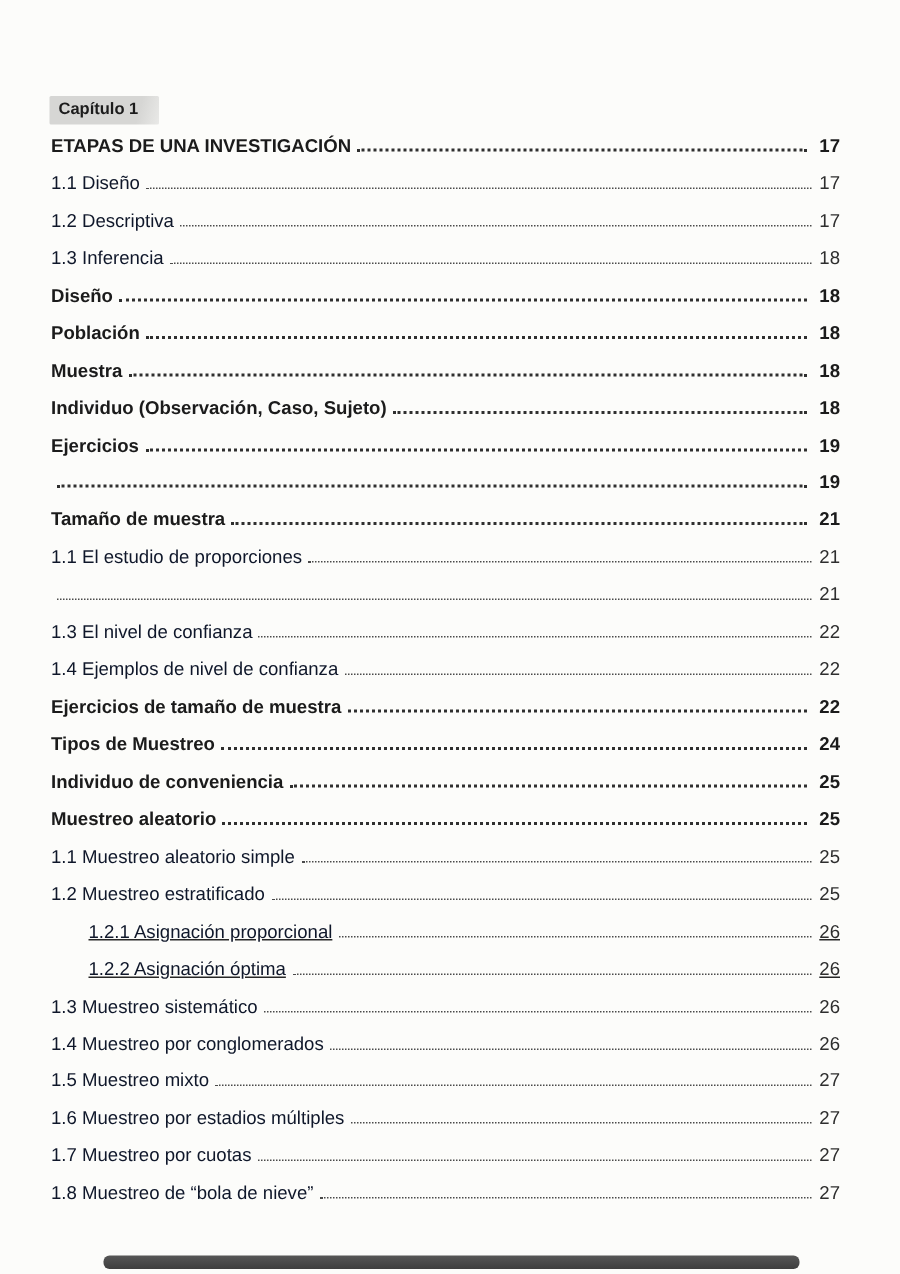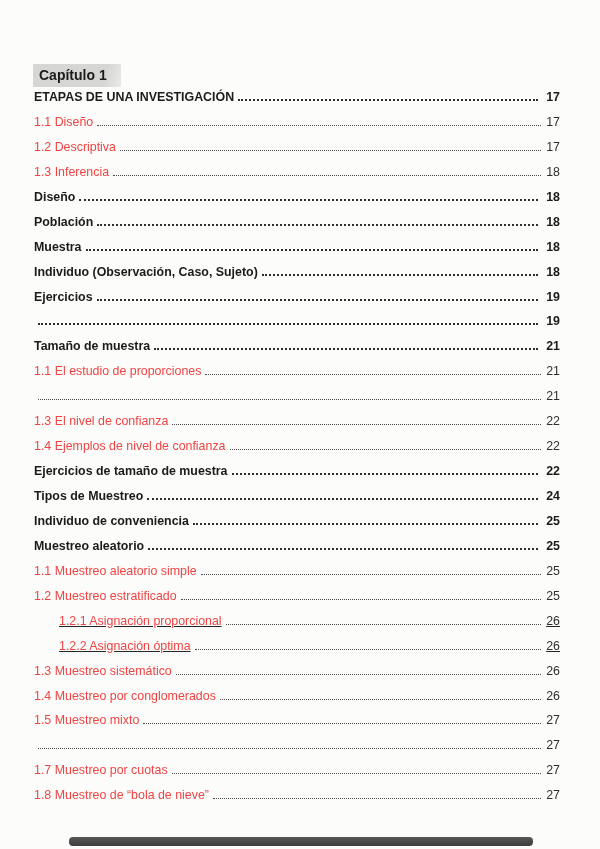--- a/index.html
+++ b/index.html
@@ -24,36 +24,36 @@
   .title-bar .title-text{
     color:#ffffff;font-weight:bold;font-size:15px;letter-spacing:.3px;
     text-shadow:0 1px 1px rgba(0,0,0,.35);
   }
 
   
   .chapter-badge{
     position:absolute;left:33px;top:64px;
     display:inline-block;
     background:linear-gradient(105deg,#d6d6d4 80%,#e9e9e7 100%);
-    color:#1c1c1c;font-weight:bold;font-size:14px;
+    color:#1c1c1c;font-weight:bold;font-size:11px;
     padding:3px 14px 4px 6px;
     border-radius:1px;
   }
 
   
   .toc{
     position:absolute;left:34px;top:90px;width:526px;
   }
   .toc-row{
     display:flex;align-items:baseline;
     height:24.95px;
     font-size:12.4px;
     white-space:nowrap;
   }
-  .toc-row .entry-label{flex:0 0 auto;color:#ef4444;}
+  .toc-row .entry-label{flex:0 0 auto;color:#0f172a;}
   .toc-row .dots{
     flex:1 1 auto;min-width:8px;
     border-bottom:1.8px dotted #4a4a4a;
     margin:0 3px 0 4px;
   }
   .toc-row .entry-page{
     flex:0 0 auto;min-width:16px;text-align:right;color:#2e2e2e;
   }
   .toc-row.bold .entry-label,
   .toc-row.bold .entry-page{font-weight:bold;color:#1b1b1b;}
@@ -225,20 +225,21 @@
       <span class="entry-page">26</span>
     </div>
 
     <div class="toc-row">
       <span class="entry-label">1.5 Muestreo mixto</span>
       <span class="dots"></span>
       <span class="entry-page">27</span>
     </div>
 
     <div class="toc-row">
+      <span class="entry-label">1.6 Muestreo por estadios múltiples</span>
       <span class="dots"></span>
       <span class="entry-page">27</span>
     </div>
 
     <div class="toc-row">
       <span class="entry-label">1.7 Muestreo por cuotas</span>
       <span class="dots"></span>
       <span class="entry-page">27</span>
     </div>
 

